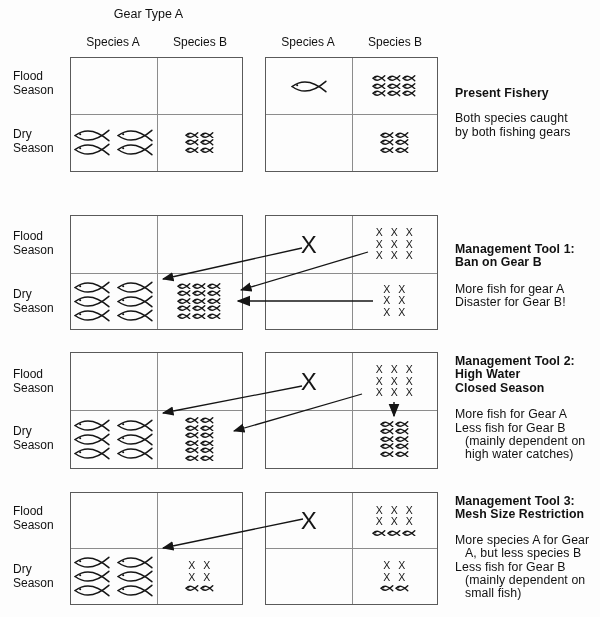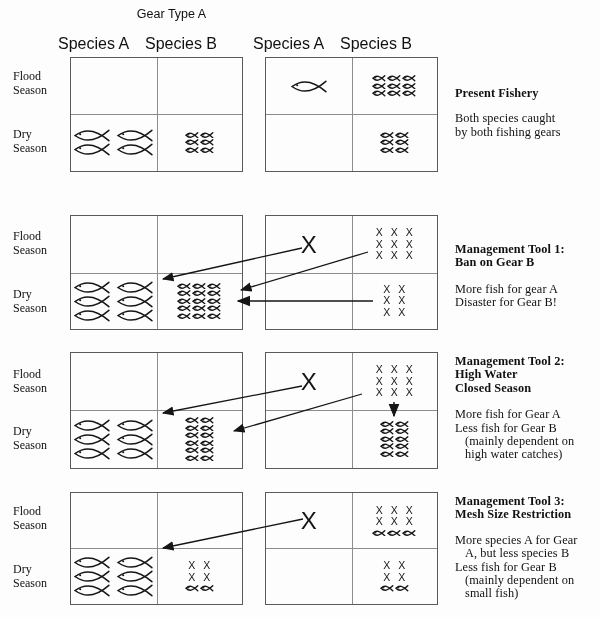--- a/index.html
+++ b/index.html
@@ -1,29 +1,29 @@
 <!DOCTYPE html>
 <html><head>
 <meta charset="utf-8">
 <style>
   html,body{margin:0;padding:0;background:#fff;}
   #page{position:relative;width:600px;height:617px;background:#fdfdfd;
         font-family:"Liberation Sans",sans-serif;color:#111;overflow:hidden;}
   .hdr{position:absolute;font-size:12.5px;text-align:center;white-space:nowrap;}
-  .sphdr{position:absolute;font-size:16px;width:110px;white-space:nowrap;}
+  .sphdr{position:absolute;font-size:12px;text-align:center;width:110px;white-space:nowrap;}
   .rowlab{position:absolute;left:13px;font-size:12px;line-height:14px;}
   .ftable{position:absolute;width:173px;border:1.4px solid #5a5a5a;box-sizing:border-box;background:transparent;}
   .tA{left:70px;} .tB{left:265px;}
   .vdiv{position:absolute;top:0;bottom:0;left:50%;width:1.2px;background:#8c8c8c;}
   .hdiv{position:absolute;left:0;right:0;height:1.2px;background:#8c8c8c;}
   .cell{position:absolute;width:50%;display:flex;flex-direction:column;align-items:center;justify-content:center;box-sizing:border-box;}
   .cl{left:0;} .cr{left:50%;}
   .ann{position:absolute;left:455px;width:150px;font-size:12.3px;line-height:13.4px;letter-spacing:.1px;}
   .ann .t{font-weight:bold;}
-  .line{white-space:nowrap;font-family:Liberation Serif, serif;}
+  .line{white-space:nowrap;}
   .indent{padding-left:10px;}
   .gblock{display:flex;flex-direction:column;align-items:center;}
   .gblock + .gblock{margin-top:2px;}
   .grow{display:flex;justify-content:center;align-items:center;}
   .grow + .grow{margin-top:1px;}
   .grow.big-fish{gap:3px;} .grow.big-fish + .grow.big-fish{margin-top:-1px;}
   .grow.small-fish{gap:1px;}
   .grow.x-mark{gap:8px;} .grow.x-mark + .grow.x-mark{margin-top:0;}
   .fish-big{width:40px;height:15px;display:block;}
   .fish-small{width:14px;height:6.5px;display:block;}
@@ -45,21 +45,21 @@
         <circle cx="7.4" cy="6.6" r="1.1" fill="#151515"></circle>
       </g>
       <g id="sym-small-fish">
         <path d="M0.7 3.5 Q 5.5 -1.8 13.2 6.2" fill="none" stroke="#151515" stroke-width="1.5" stroke-linecap="round"></path>
         <path d="M0.7 3.5 Q 5.5 8.8 13.2 0.8" fill="none" stroke="#151515" stroke-width="1.5" stroke-linecap="round"></path>
         <circle cx="3.4" cy="2.9" r="0.8" fill="#151515"></circle>
       </g>
     </defs>
   </svg>
 
-  <div class="hdr" style="left:85px;top:7px;width:173px;">Gear Type A</div>
+  <div class="hdr" style="left:62px;top:7px;width:173px;">Gear Type A</div>
   <div class="sphdr" style="left:58px;top:35px;">Species A</div>
   <div class="sphdr" style="left:145px;top:35px;">Species B</div>
   <div class="sphdr" style="left:253px;top:35px;">Species A</div>
   <div class="sphdr" style="left:340px;top:35px;">Species B</div>
 
   <div class="rowlab" style="top:69px;">
     <div class="line">Flood</div>
     <div class="line">Season</div>
   </div>
   <div class="rowlab" style="top:127px;">

